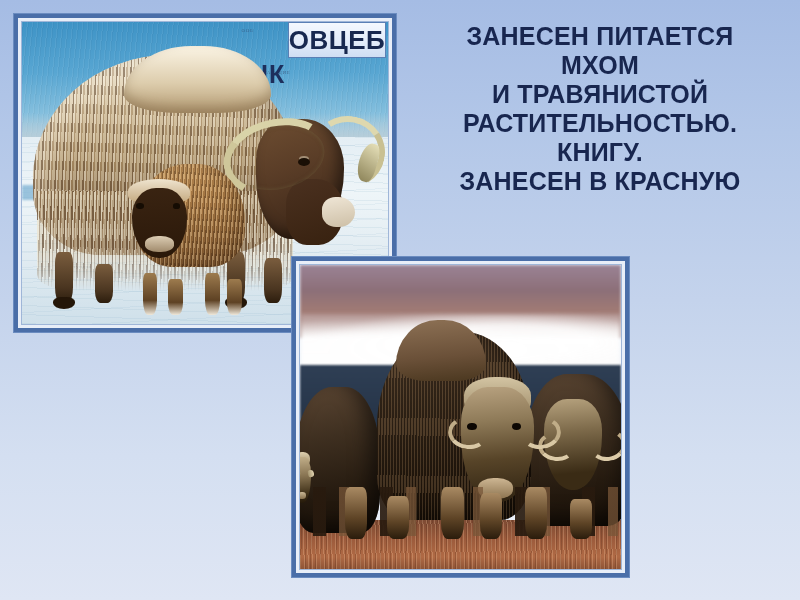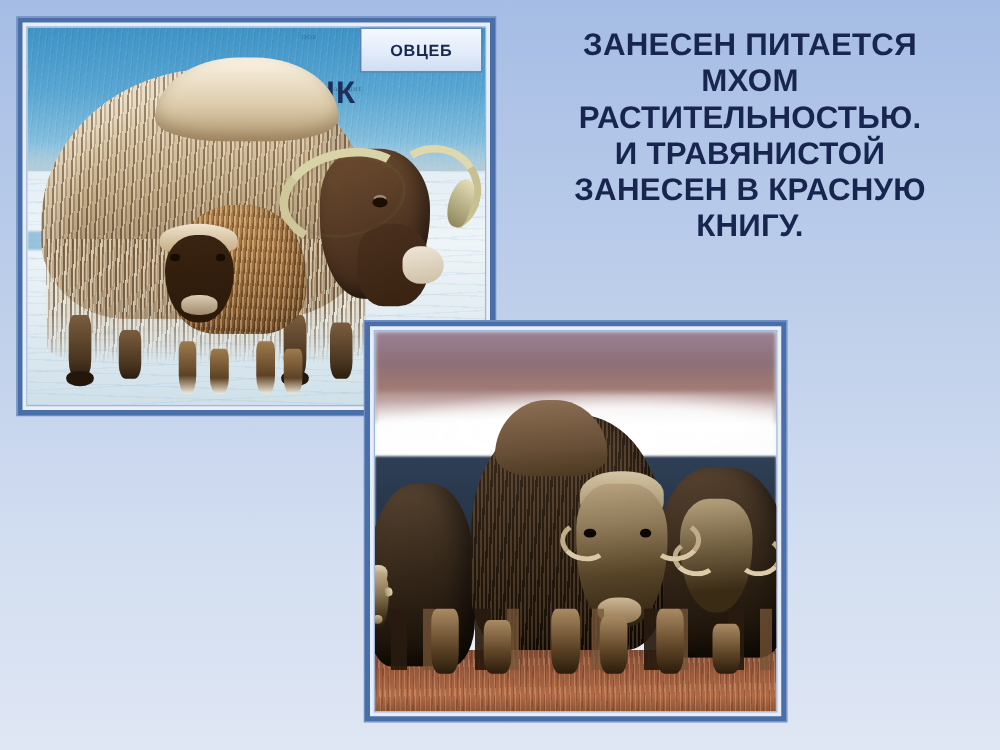--- a/index.html
+++ b/index.html
@@ -334,21 +334,21 @@
   .lp1{left:14%;} .lp2{left:27%;height:14%;} .lp3{left:44%;}
   .lp4{left:56%;height:15%;} .lp5{left:70%;} .lp6{left:84%;height:13%;}
 
   
   .label-box{
     position:absolute;left:288px;top:22px;width:98px;height:36px;
     z-index:6;box-sizing:border-box;
     border:1px solid #5a7fb5;
     background:linear-gradient(180deg,#f4f8fe 0%,#e3ecfa 55%,#cfdef3 100%);
     display:flex;align-items:center;justify-content:center;
-    color:#18284f;font-size:13px;font-weight:bold;letter-spacing:.5px;
+    color:#18284f;font-size:26px;font-weight:bold;letter-spacing:.5px;
   }
 
   
   .caption{
     position:absolute;left:404px;top:22px;width:392px;
     z-index:3;
     text-align:center;
     color:#18264f;
     font-size:25px;
     font-weight:bold;
@@ -444,19 +444,19 @@
     </div>
   </div>
 
   <div class="label-box">
     <span>ОВЦЕБ</span>
   </div>
 
   <div class="caption">
     <span class="ln">ЗАНЕСЕН ПИТАЕТСЯ</span>
     <span class="ln">МХОМ</span>
+    <span class="ln">И ТРАВЯНИСТОЙ</span>
     <span class="ln">РАСТИТЕЛЬНОСТЬЮ.</span>
-    <span class="ln">И ТРАВЯНИСТОЙ</span>
+    <span class="ln">КНИГУ.</span>
     <span class="ln">ЗАНЕСЕН В КРАСНУЮ</span>
-    <span class="ln">КНИГУ.</span>
   </div>
 
 </div>
 
 </body></html>

